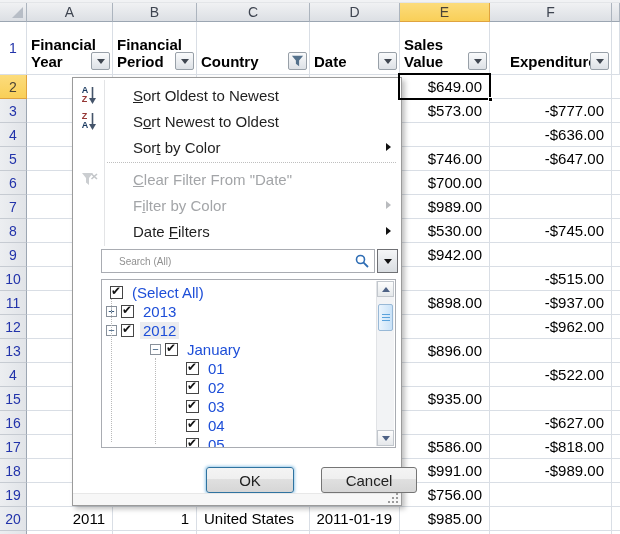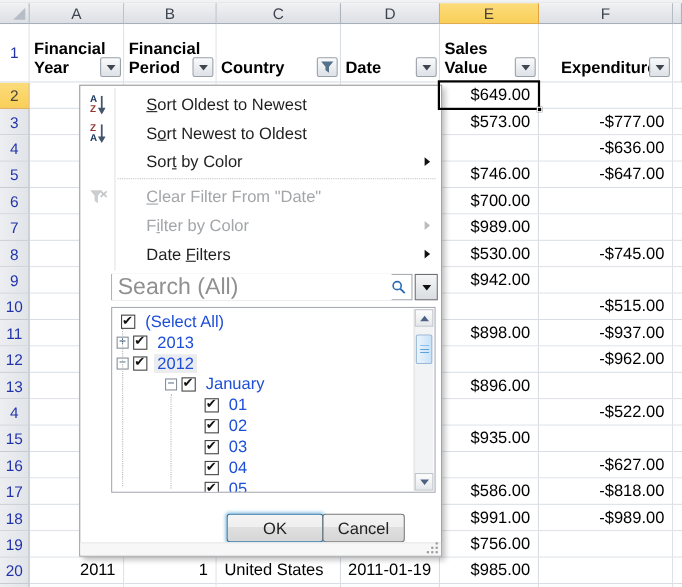--- a/index.html
+++ b/index.html
@@ -75,22 +75,22 @@
   .menu-sep { position:absolute; left:34px; right:5px; top:84px; border-top:1px dotted #BFBFBF; }
 
   .sort-ico { display:flex; align-items:center; }
   .letters { display:flex; flex-direction:column; margin-right:1px; }
   .letters i { font-style:normal; font-weight:bold; font-size:9px; line-height:9px; }
   .la { color:#17375E; } .lz { color:#953735; }
 
   
   .search { position:absolute; left:28px; top:171px; width:274px; height:24px;
             border:1px solid #A9ACB2; display:flex; align-items:center; background:#fff; }
-  .search input { border:0; outline:0; flex:1 1 auto; font-size:21px; color:#b91c1c;
-                  padding-left:5px; min-width:0; font-family:"Liberation Sans",sans-serif; }
+  .search input { border:0; outline:0; flex:1 1 auto; font-size:10px; color:#b91c1c;
+                  padding-left:5px; min-width:0; font-family:"Liberation Sans",sans-serif;margin-left:12px; }
   .search input::placeholder { color:#909090; opacity:1; }
   .search-dd { position:absolute; left:304px; top:171px; width:21px; height:24px;
                border:1px solid #6F7074; background:linear-gradient(#F5F6F7,#D9DDE1);
                display:flex; align-items:center; justify-content:center; }
   .search-dd .dd-tri { border-top-color:#111; }
 
   
   .tree { position:absolute; left:28px; top:201px; width:295px; height:169px;
           border:1px solid #A9ACB2; overflow:hidden; background:#fff; padding-top:3px; }
   .titem { height:19px; display:flex; align-items:center; font-size:15px; color:#1d4ed8; }
@@ -118,21 +118,21 @@
               border-radius:2px; background:linear-gradient(90deg,#EAF4FD,#C9E2F8);
               display:flex; align-items:center; justify-content:center; }
   .thumb-grip { width:8px; height:8px;
                 background:repeating-linear-gradient(#5AA2DC 0 1px, transparent 1px 3px); }
 
   
   .btn { position:absolute; top:389px; height:26px; border-radius:3px; font-size:15px; color:#222;
          display:flex; align-items:center; justify-content:center;
          background:linear-gradient(#F4F4F4,#EFEFEF 45%,#E0E0E0 46%,#D6D6D6); cursor:default; }
   .ok { left:133px; width:88px; border:1px solid #2F73A0; box-shadow:0 0 3px 1px #9CCBEA; }
-  .cancel { left:220px; width:75px; border:1px solid #757575; }
+  .cancel { left:248px; width:96px; border:1px solid #757575; }
 
   
   .grip-strip { position:absolute; left:0; right:0; bottom:0; height:12px; background:#F7F7F7;
                 border-top:1px solid #E8E8E8; }
   .grip { position:absolute; right:3px; bottom:2px; width:10px; height:10px; }
   .grip::after { content:""; position:absolute; right:0; top:0; width:2px; height:2px; background:#9B9B9B;
                  box-shadow:-4px 4px 0 #9B9B9B, 0 4px 0 #9B9B9B, 0 8px 0 #9B9B9B, -4px 8px 0 #9B9B9B, -8px 8px 0 #9B9B9B; }
 
   svg { display:block; }
 </style>

